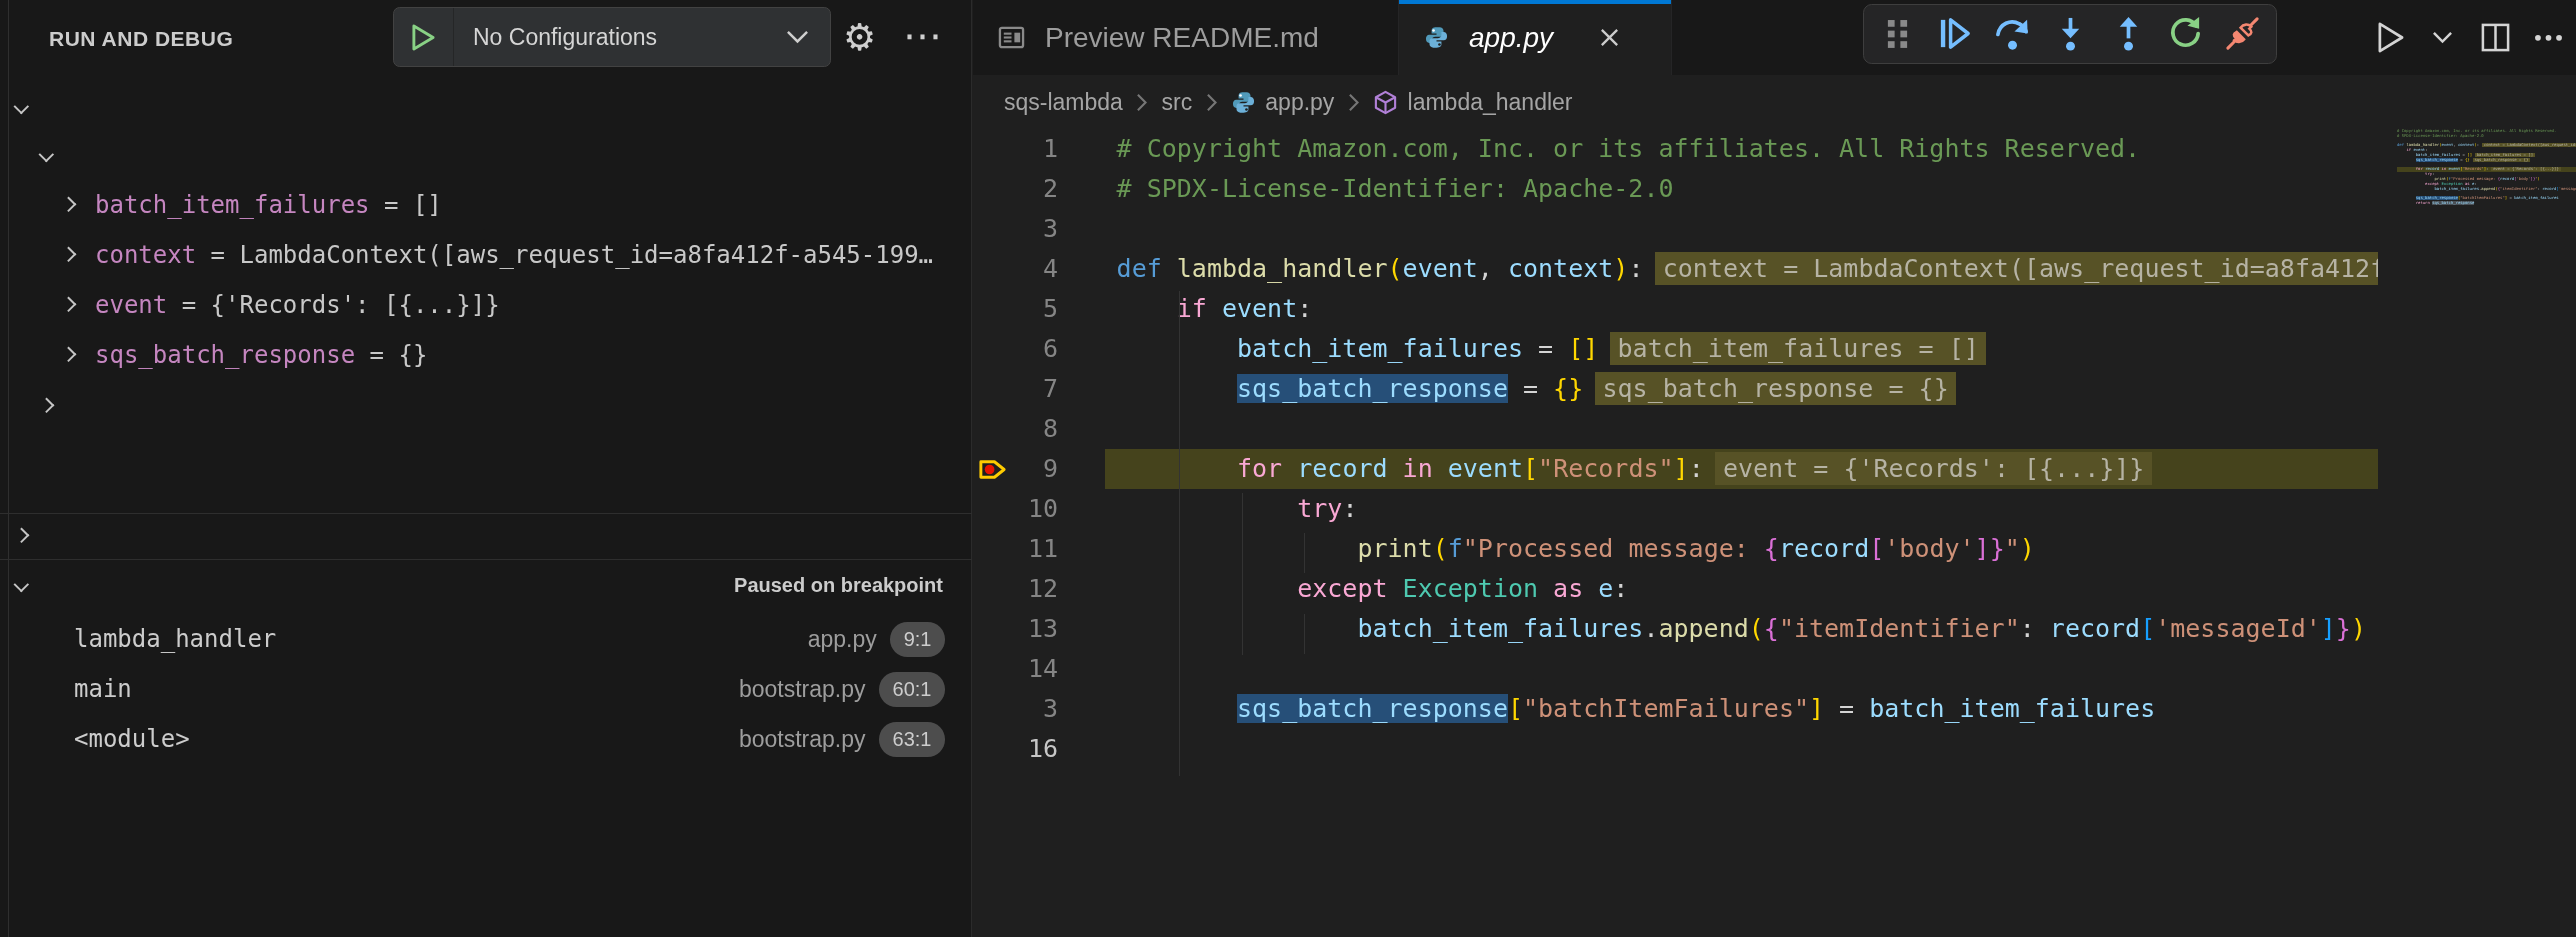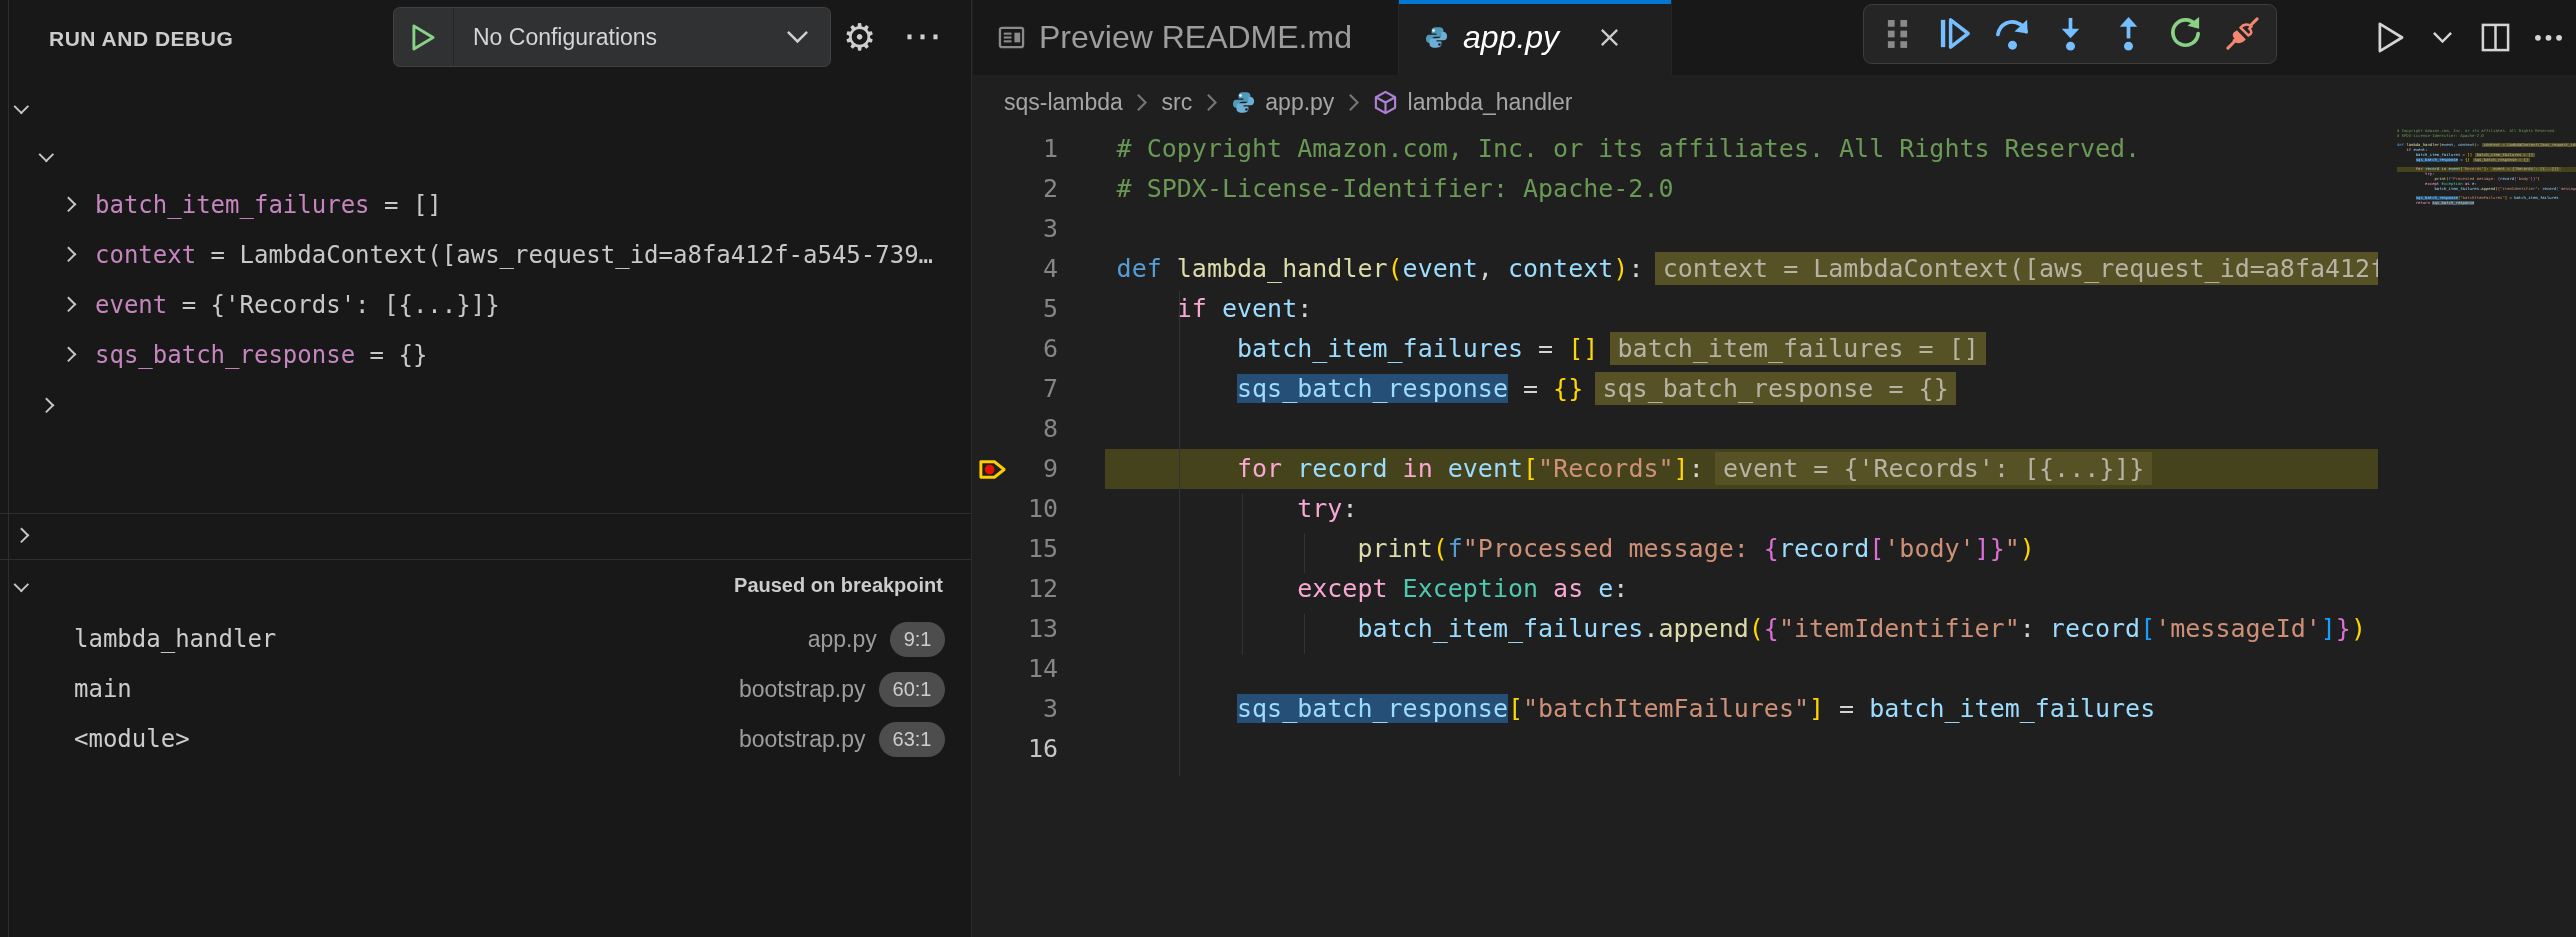--- a/index.html
+++ b/index.html
@@ -38,21 +38,21 @@
   .cs-status{position:absolute;right:29px;top:0;font-size:20px;font-weight:bold;color:#cccccc;}
   .frame-name{position:absolute;left:74px;font-size:24px;color:#cccccc;}
   .frame-right{position:absolute;right:27px;top:0;height:50px;display:flex;align-items:center;gap:13.5px;}
   .frame-file{font-size:23px;color:var(--dim);}
   .frame-badge{background:#4d4d4d;color:#cdcdcd;font-size:20px;border-radius:17.3px;height:35px;
     display:flex;align-items:center;padding:0 13.5px;font-family:"Liberation Sans",sans-serif;}
 
   
   .editor{position:absolute;left:973px;top:0;right:0;bottom:0;background:var(--bg-editor);}
   .tabbar{position:absolute;left:0;top:0;right:0;height:75px;background:var(--bg-side);display:flex;}
-  .tab{height:75px;display:flex;align-items:center;padding:0 25px;gap:14px;font-size:32px;
+  .tab{height:75px;display:flex;align-items:center;padding:0 25px;gap:20px;font-size:28px;
     color:var(--dim);border-right:1px solid #252526;position:relative;cursor:pointer;background:var(--bg-side);}
   .tab.active{background:var(--bg-editor);color:#ffffff;font-style:italic;}
   .tab.active::before{content:"";position:absolute;left:0;top:0;right:0;height:3.9px;background:var(--accent);}
   .tab .close{margin-left:25px;display:flex;cursor:pointer;}
 
   .breadcrumb{position:absolute;left:0;top:75px;height:54px;display:flex;align-items:center;
     padding-left:31px;gap:11.6px;font-size:23px;color:#a5a5a5;}
   .bc-sep{color:#767676;font-size:21px;display:flex;}
   .bc-item{display:flex;align-items:center;gap:9.6px;cursor:pointer;justify-content:flex-end;}
 
@@ -117,21 +117,21 @@
     <div class="sb-row" style="top:83px">
       <span class="chev down" style="left:16.4px"></span>
       
     </div>
     <div class="sb-row" style="top:131px">
       <span class="chev down" style="left:41px"></span>
       
     </div>
     <div id="locals-rows">
         <div class="sb-row mono" style="top: 181px;"><span class="chev right" style="left: 63px;"></span><span style="position: absolute; left: 95px; right: 24px; overflow: hidden; white-space: pre;"><span class="var-name">batch_item_failures</span><span class="var-val"> = []</span></span></div>
-        <div class="sb-row mono" style="top: 231px;"><span class="chev right" style="left: 63px;"></span><span style="position: absolute; left: 95px; right: 24px; overflow: hidden; white-space: pre;"><span class="var-name">context</span><span class="var-val"> = LambdaContext([aws_request_id=a8fa412f-a545-739…</span></span></div>
+        <div class="sb-row mono" style="top: 231px;"><span class="chev right" style="left: 63px;"></span><span style="position: absolute; left: 95px; right: 24px; overflow: hidden; white-space: pre;"><span class="var-name">context</span><span class="var-val"> = LambdaContext([aws_request_id=a8fa412f-a545-199…</span></span></div>
         <div class="sb-row mono" style="top: 281px;"><span class="chev right" style="left: 63px;"></span><span style="position: absolute; left: 95px; right: 24px; overflow: hidden; white-space: pre;"><span class="var-name">event</span><span class="var-val"> = {'Records': [{...}]}</span></span></div>
         <div class="sb-row mono" style="top: 331px;"><span class="chev right" style="left: 63px;"></span><span style="position: absolute; left: 95px; right: 24px; overflow: hidden; white-space: pre;"><span class="var-name">sqs_batch_response</span><span class="var-val"> = {}</span></span></div>
       </div>
     <div class="sb-row" style="top:382px">
       <span class="chev right" style="left:41px"></span>
       
     </div>
 
     <div class="divider" style="top:513px"></div>
     <div class="sb-row" style="top:514px;height:44px;line-height:44px">
@@ -371,21 +371,21 @@
                 <path d="M4 8 H18 L28 16 L18 24 H4 Z" fill="none" stroke="#ffcc00" stroke-width="3" stroke-linejoin="round"></path>
                 <circle cx="13" cy="16" r="5" fill="#e51400"></circle>
               </svg></span>
             <div class="line-content current"><span class="tk-p">        </span><span class="tk-k">for </span><span class="tk-v">record</span><span class="tk-k"> in </span><span class="tk-v">event</span><span class="tk-b1">[</span><span class="tk-s">"Records"</span><span class="tk-b1">]</span><span class="tk-p">:</span><span class="inline-value">event = {'Records': [{...}]}</span></div>
           </div>
           <div class="code-row">
             <span class="num">10</span>
             <div class="line-content"><span class="tk-p">            </span><span class="tk-k">try</span><span class="tk-p">:</span></div>
           </div>
           <div class="code-row">
-            <span class="num">15</span>
+            <span class="num">11</span>
             <div class="line-content"><span class="tk-p">                </span><span class="tk-f">print</span><span class="tk-b1">(</span><span class="tk-d">f</span><span class="tk-s">"Processed message: </span><span class="tk-b2">{</span><span class="tk-v">record</span><span class="tk-b2">[</span><span class="tk-s">'body'</span><span class="tk-b2">]</span><span class="tk-b2">}</span><span class="tk-s">"</span><span class="tk-b1">)</span></div>
           </div>
           <div class="code-row">
             <span class="num">12</span>
             <div class="line-content"><span class="tk-p">            </span><span class="tk-k">except </span><span class="tk-t">Exception</span><span class="tk-k"> as </span><span class="tk-v">e</span><span class="tk-p">:</span></div>
           </div>
           <div class="code-row">
             <span class="num">13</span>
             <div class="line-content"><span class="tk-p">                </span><span class="tk-v">batch_item_failures</span><span class="tk-p">.</span><span class="tk-f">append</span><span class="tk-b1">(</span><span class="tk-b2">{</span><span class="tk-s">"itemIdentifier"</span><span class="tk-p">: </span><span class="tk-v">record</span><span class="tk-b3">[</span><span class="tk-s">'messageId'</span><span class="tk-b3">]</span><span class="tk-b2">}</span><span class="tk-b1">)</span></div>
           </div>

